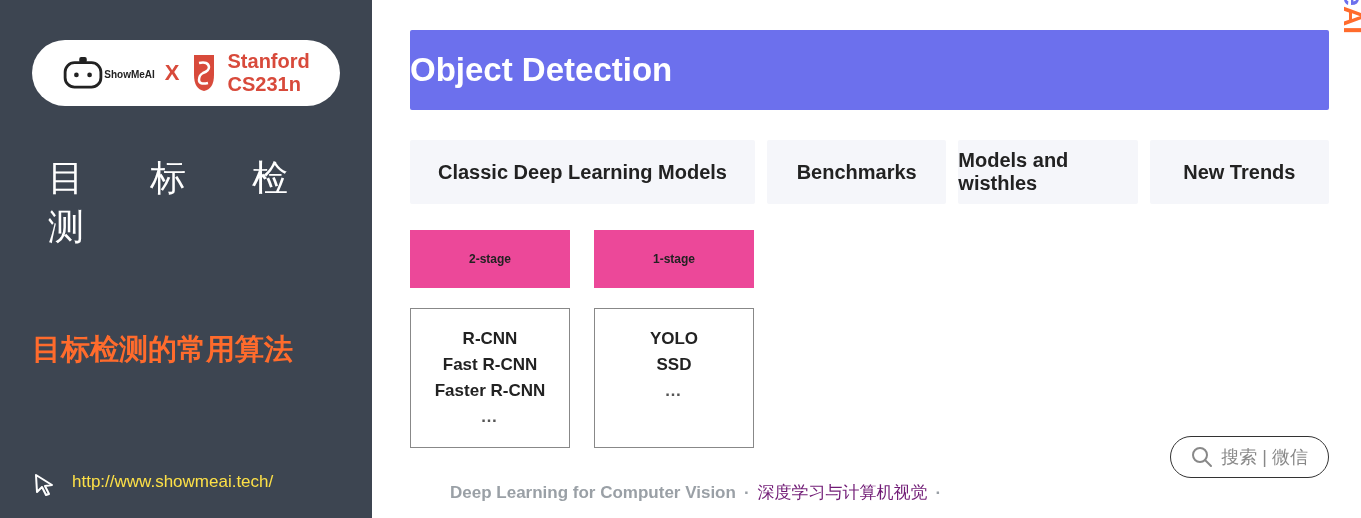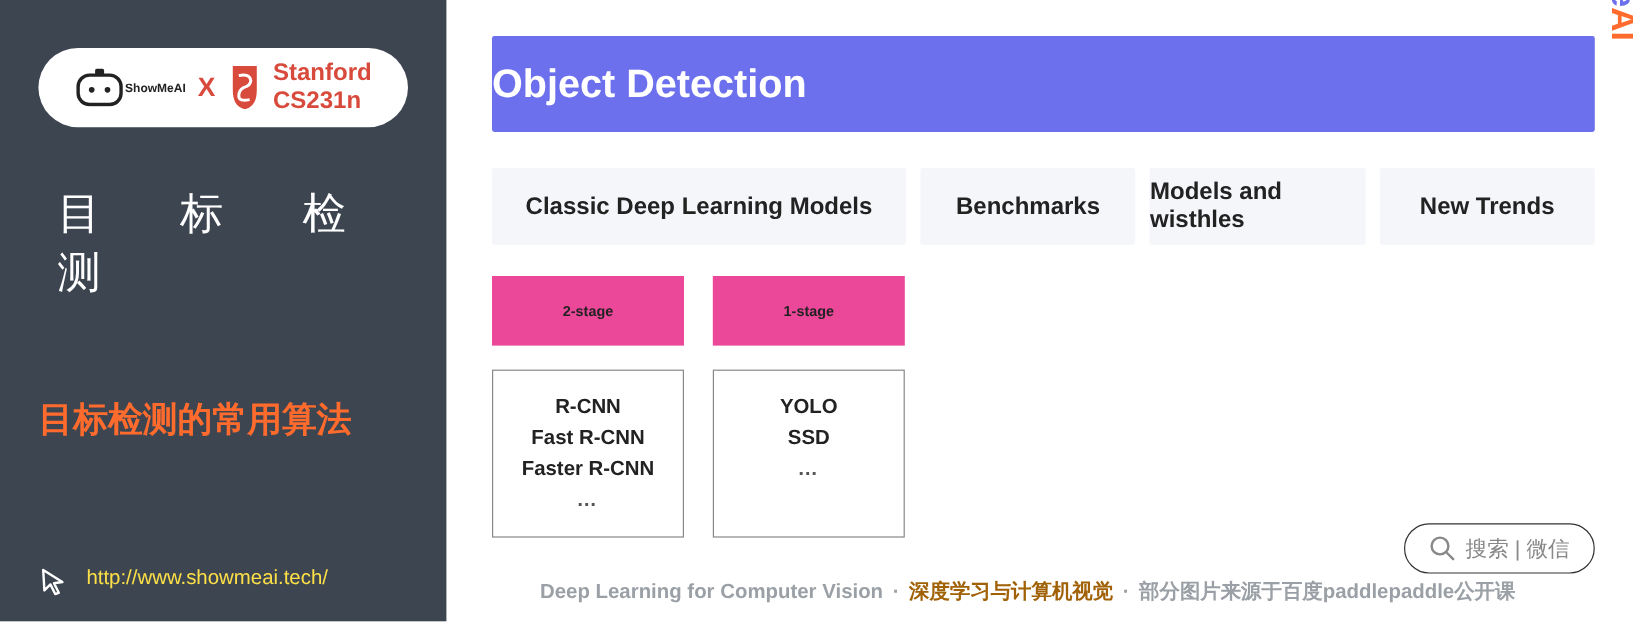--- a/index.html
+++ b/index.html
@@ -177,21 +177,21 @@
       right: 32px;
       font-size: 17px;
       color: #9aa0a6;
       display: flex;
       align-items: center;
       gap: 8px;
       white-space: nowrap;
       font-weight: 600;
       margin-left: 40px;
     }
-    .footer-strong { color: #a16207; font-weight: 700; }
+    .footer-strong { color: #701a75; font-weight: 400; }
     .footer-dot { color: #9aa0a6; }
     .watermark {
       position: absolute;
       right: -8px;
       top: 34px;
       transform: rotate(90deg);
       transform-origin: top right;
       font-weight: 800;
       font-size: 28px;
     }
@@ -269,19 +269,18 @@
       <line x1="14" y1="14" x2="20" y2="20" stroke="#888" stroke-width="2" stroke-linecap="round"></line>
     </svg>
     <span class="search-text1">搜索 | 微信</span>
   </div>
 
   <div class="footer-line">
     <span>Deep Learning for Computer Vision</span>
     <span class="footer-dot">·</span>
     <span class="footer-strong">深度学习与计算机视觉</span>
     <span class="footer-dot">·</span>
-    <span>部分图片来源于百度paddlepaddle公开课</span>
   </div>
 
   <div class="watermark">
     <span class="wm1">ShowMe</span><span class="wm2">AI</span>
   </div>
 </div>
 
 </body></html>

